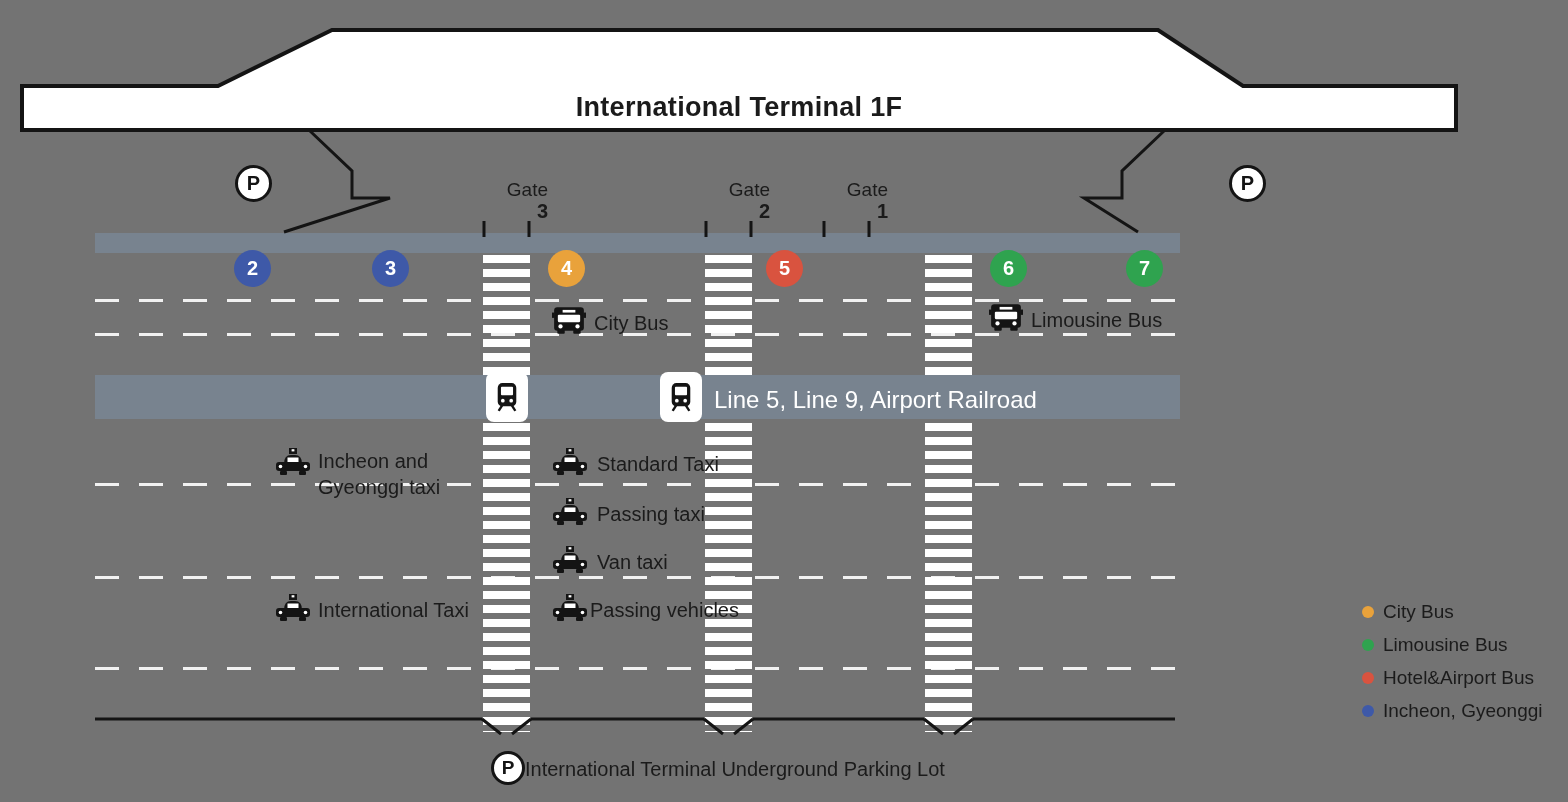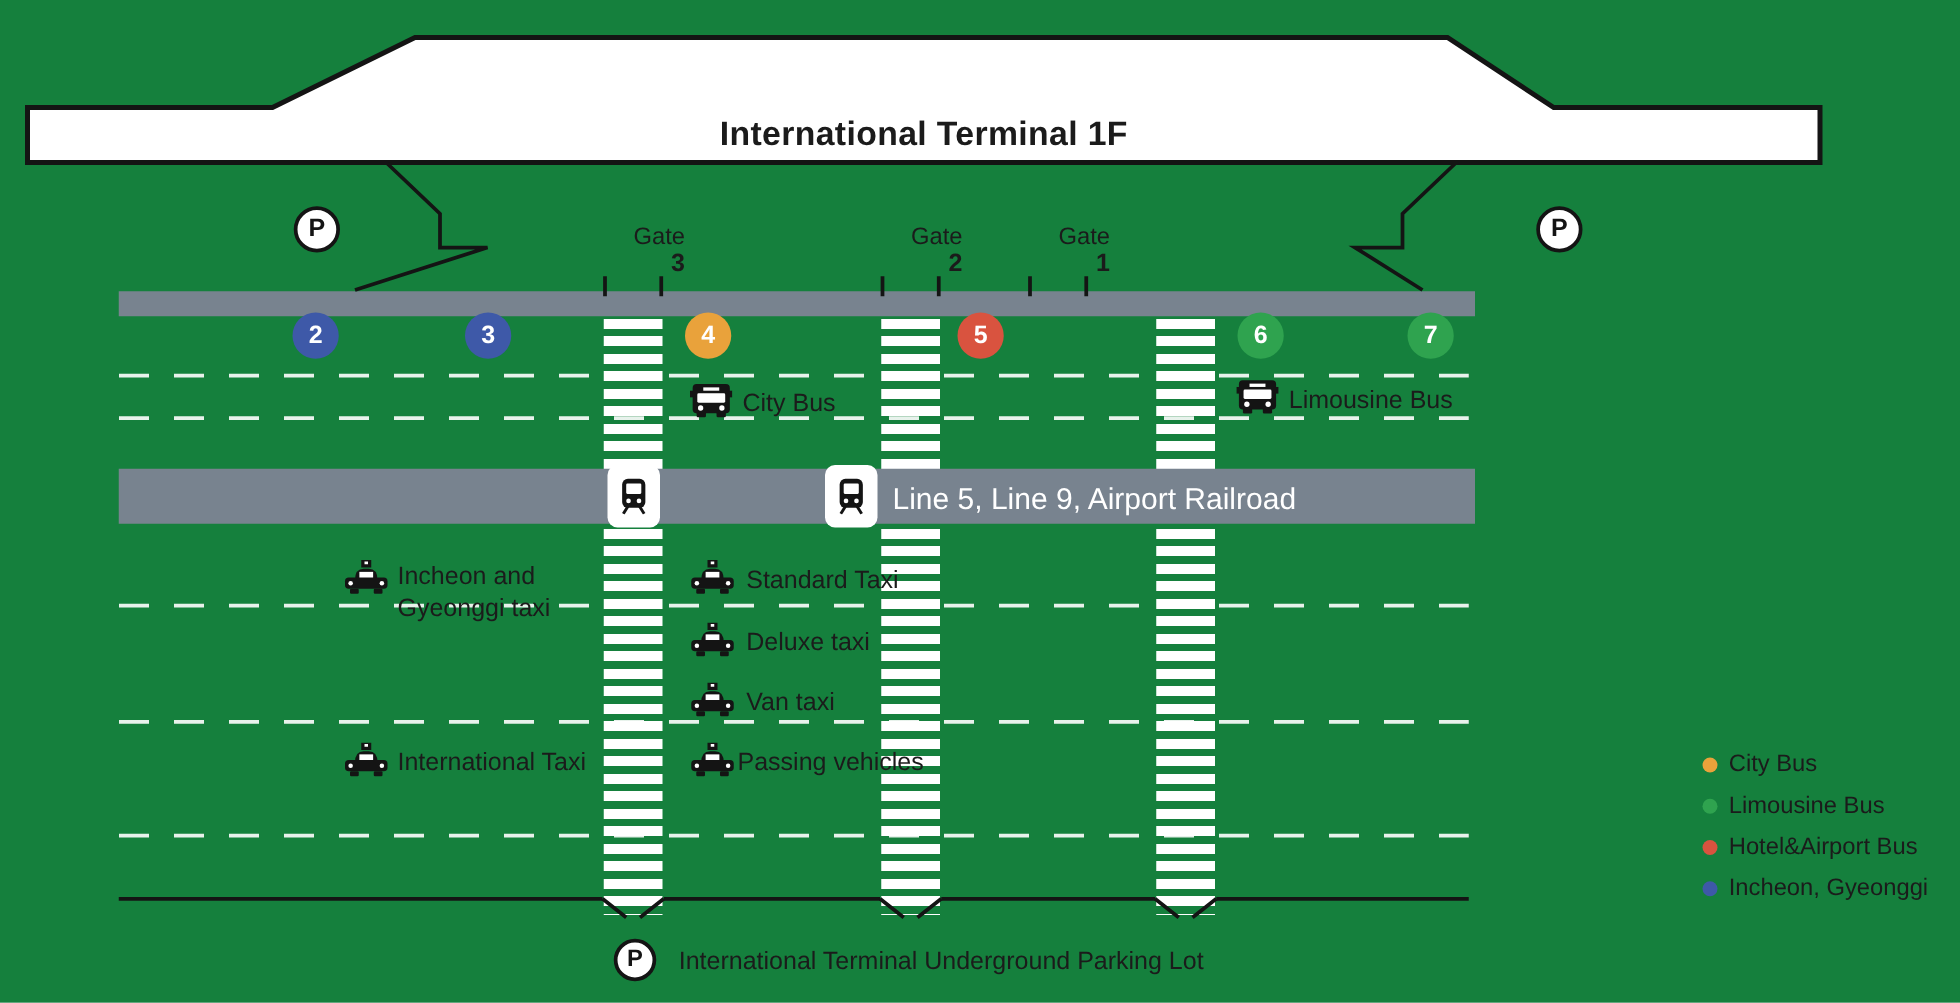--- a/index.html
+++ b/index.html
@@ -1,17 +1,17 @@
 <!DOCTYPE html>
 <html><head>
 <meta charset="utf-8">
 <style>
   html,body{margin:0;padding:0}
   body{font-family:"Liberation Sans", sans-serif;background:#e8eaeb}
-  #stage{position:relative;width:1568px;height:802px;background:#15803d;overflow:hidden;color:#1b1b1b}
+  #stage{position:relative;width:1568px;height:802px;background:#737373;overflow:hidden;color:#1b1b1b}
   .abs{position:absolute}
   .lbl{font-size:20px;color:#1b1b1b;white-space:nowrap;line-height:24px}
   .lbl.two{white-space:pre-line;line-height:26px}
   .dash{height:3px;background:repeating-linear-gradient(90deg,#ffffff 0 24px,rgba(255,255,255,0) 24px 44px);opacity:.9}
   .cross{width:47px;background:repeating-linear-gradient(180deg,#ffffff 0 8px,rgba(255,255,255,0) 8px 14px)}
   .gray{background:#78838f}
   .stop{width:37px;height:37px;border-radius:50%;display:flex;align-items:center;justify-content:center;color:#fff;font-weight:700;font-size:20px}
   .pc{border-radius:50%;background:#fff;border:3px solid #141414;display:flex;align-items:center;justify-content:center;font-weight:700;color:#141414;box-sizing:border-box}
   .pc.big{width:37px;height:37px;font-size:20px}
   .pc.small{width:34px;height:34px;font-size:19px}
@@ -146,34 +146,34 @@
   <div class="abs lbl" style="left:318px;top:598px">International Taxi</div>
 
   <svg class="abs" width="38" height="28" viewBox="0 0 38 28" style="left:551px;top:448px">
       <use href="#sym-taxi"></use>
     </svg>
   <div class="abs lbl" style="left:597px;top:452px">Standard Taxi</div>
 
   <svg class="abs" width="38" height="28" viewBox="0 0 38 28" style="left:551px;top:498px">
       <use href="#sym-taxi"></use>
     </svg>
-  <div class="abs lbl" style="left:597px;top:502px">Deluxe taxi</div>
+  <div class="abs lbl" style="left:597px;top:502px">Passing taxi</div>
 
   <svg class="abs" width="38" height="28" viewBox="0 0 38 28" style="left:551px;top:546px">
       <use href="#sym-taxi"></use>
     </svg>
   <div class="abs lbl" style="left:597px;top:550px">Van taxi</div>
 
   <svg class="abs" width="38" height="28" viewBox="0 0 38 28" style="left:551px;top:594px">
       <use href="#sym-taxi"></use>
     </svg>
   <div class="abs lbl" style="left:590px;top:598px">Passing vehicles</div>
 
   <div class="abs pc small" style="left:491px;top:751px">P</div>
-  <div class="abs lbl" style="left:543px;top:757px">International Terminal Underground Parking Lot</div>
+  <div class="abs lbl" style="left:525px;top:757px">International Terminal Underground Parking Lot</div>
 
   <div class="abs" style="left:1362px;top:601px">
     <div class="legend-row">
       <span class="legend-dot" style="background-color: rgb(233, 162, 59);"></span>
       <span class="legend-lbl">City Bus</span>
     </div>
     <div class="legend-row">
       <span class="legend-dot" style="background-color: rgb(47, 163, 79);"></span>
       <span class="legend-lbl">Limousine Bus</span>
     </div>

